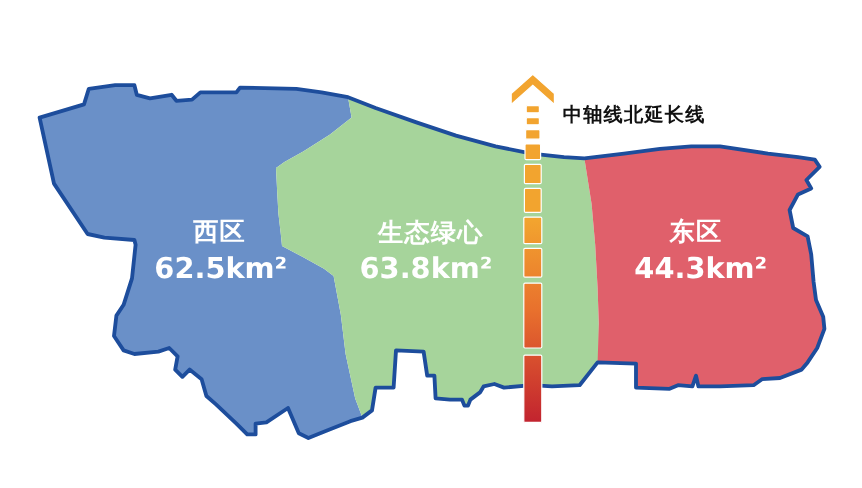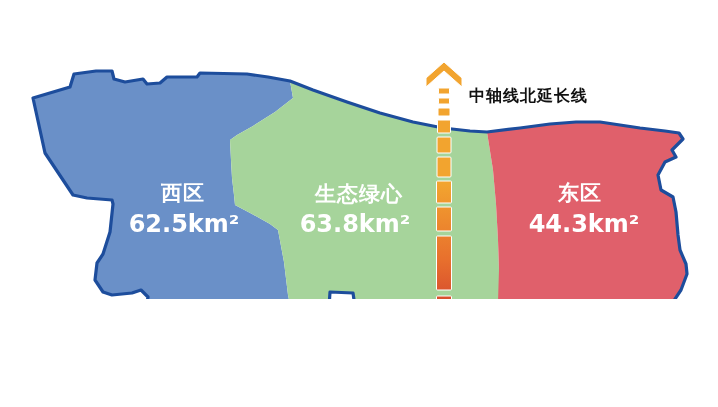--- a/index.html
+++ b/index.html
@@ -1,16 +1,16 @@
 <!DOCTYPE html>
 <html><head>
 <meta charset="utf-8">
 <style>
   html,body{margin:0;padding:0;background:#ffffff;}
-  .stage{position:relative;width:718px;height:299px;background:#ffffff;overflow:hidden;
+  .stage{position:relative;width:718px;height:407px;background:#ffffff;overflow:hidden;
          font-family:"DejaVu Sans","Liberation Sans",sans-serif;}
   svg{display:block;}
   .region-name{font-size:21px;font-weight:bold;fill:#ffffff;text-anchor:middle;letter-spacing:1px;}
   .region-area{font-size:24px;font-weight:bold;fill:#ffffff;text-anchor:middle;}
   .axis-label{font-size:16px;font-weight:bold;fill:#111111;text-anchor:start;letter-spacing:1px;}
 </style>
 </head>
 <body>
 
 <div class="stage">

